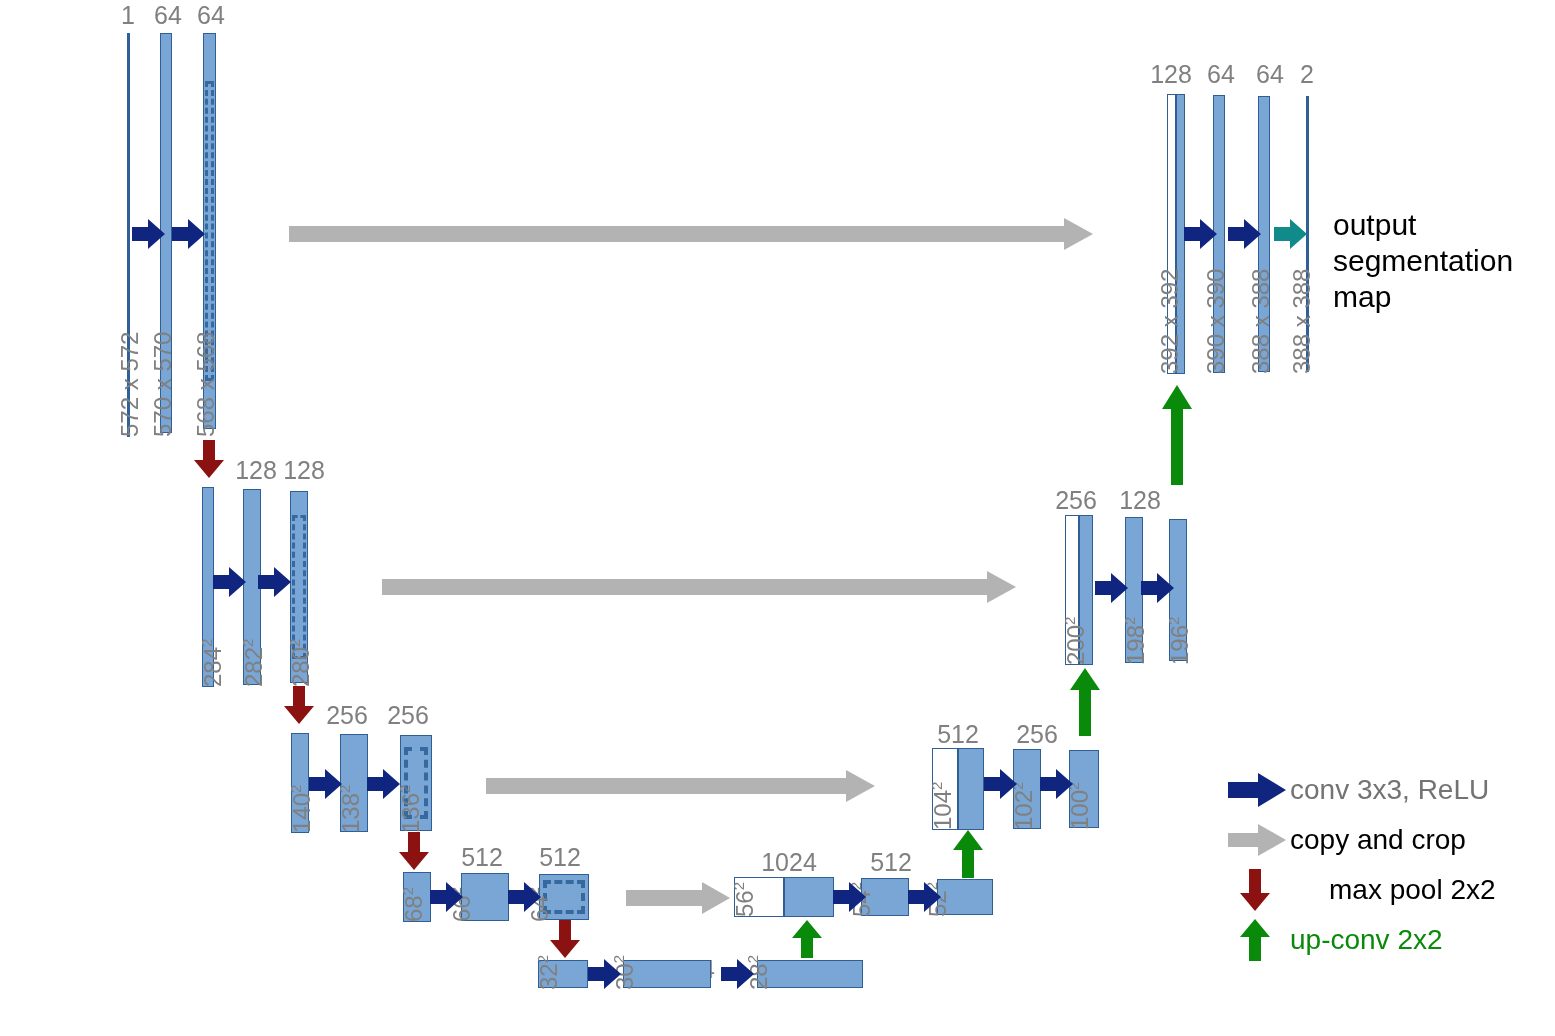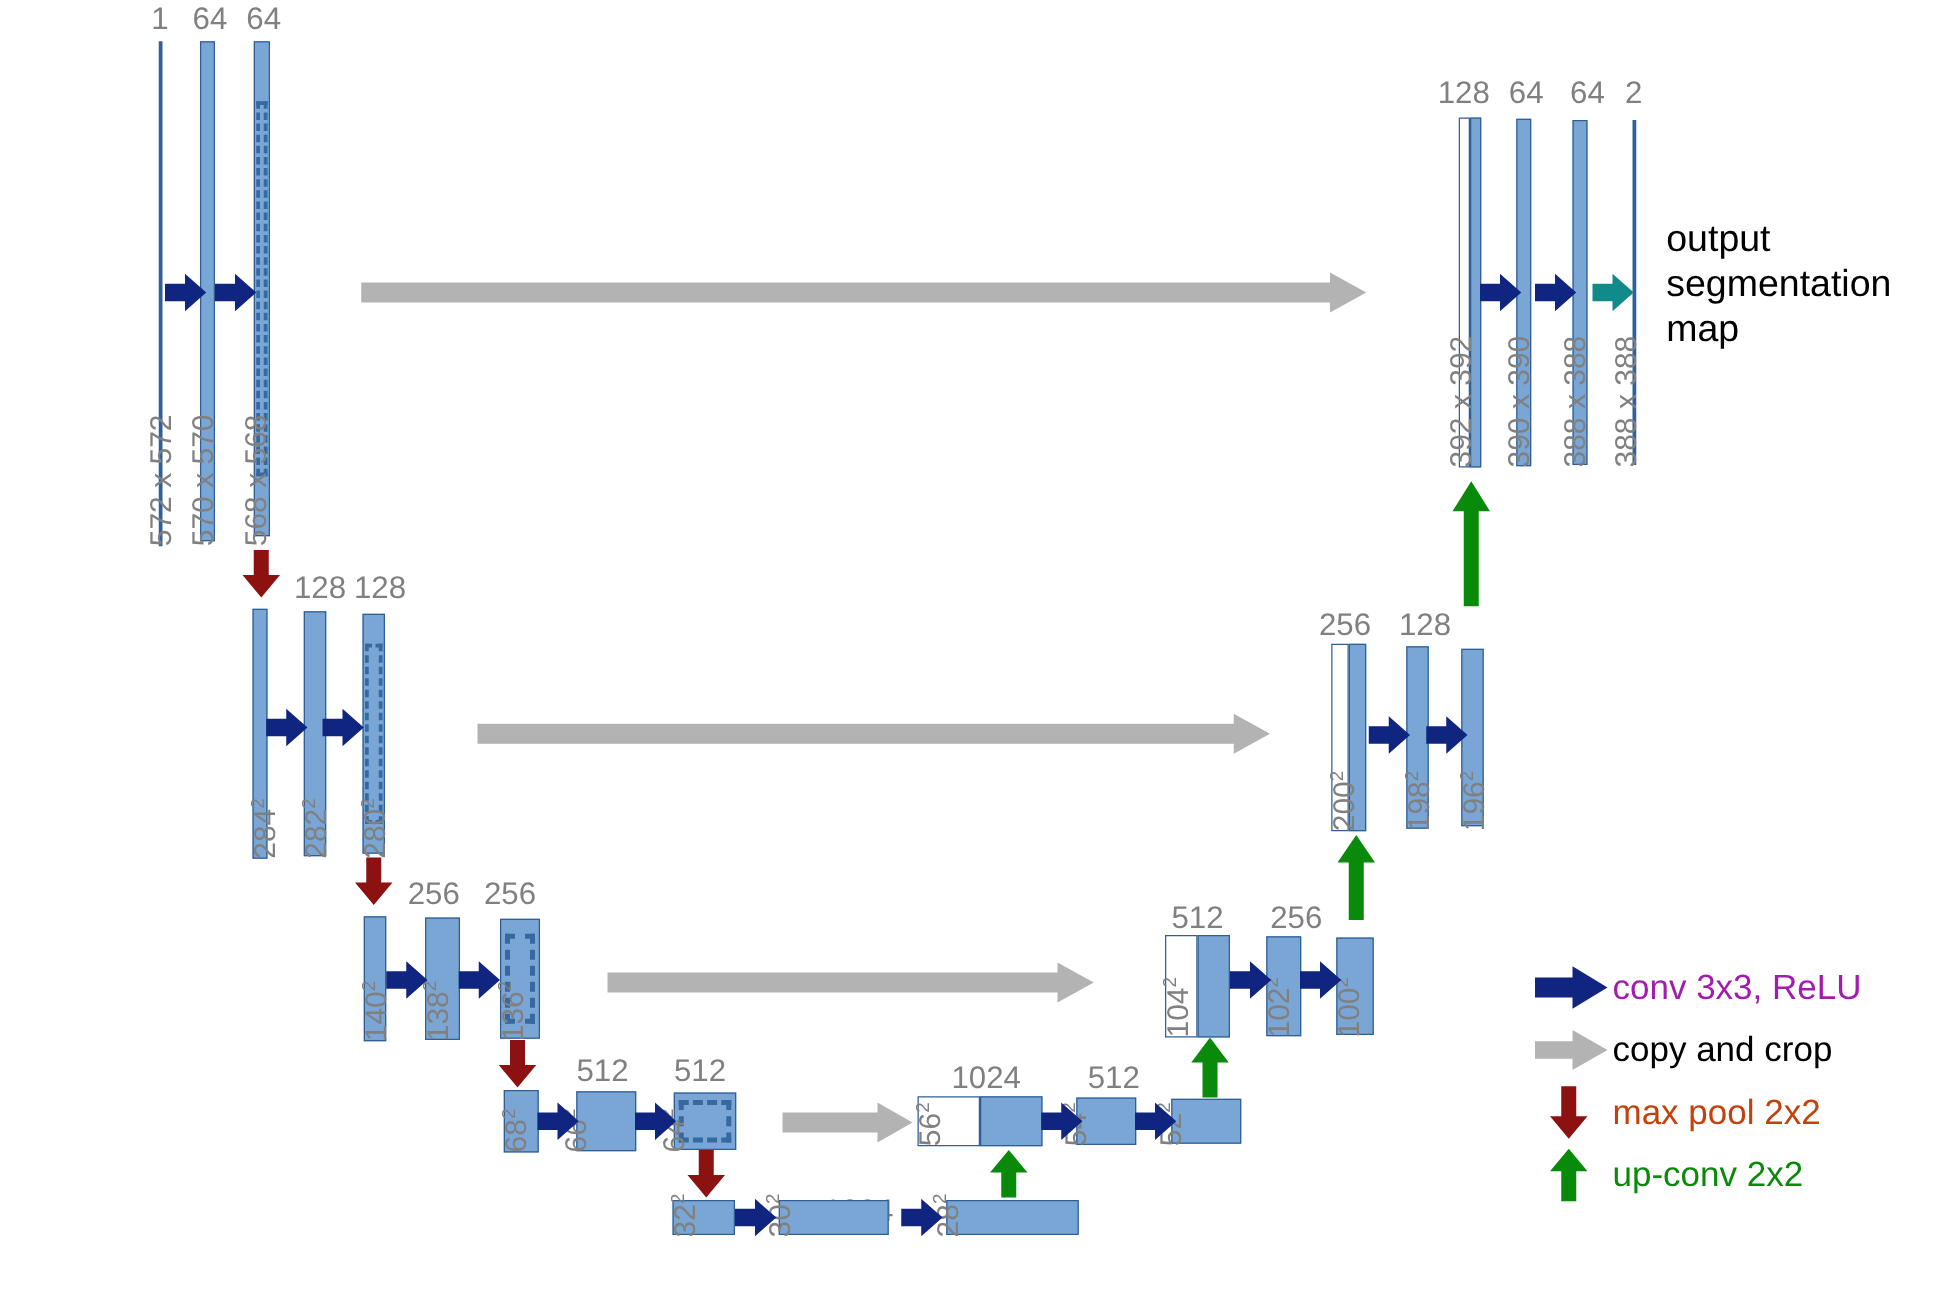--- a/index.html
+++ b/index.html
@@ -323,51 +323,51 @@
     <svg width="34" height="30">
         <polygon points="0,8 16,8 16,0 33,15 16,30 16,22 0,22" fill="#10257f"></polygon>
       </svg>
   </div>
   <div class="arrow" style="left:1274px;top:219px;">
     <svg width="34" height="30">
         <polygon points="0,8 16,8 16,0 33,15 16,30 16,22 0,22" fill="#118a8a"></polygon>
       </svg>
   </div>
 
-  <div class="txt" style="left:1333px;top:174px;">output
+  <div class="txt" style="left:1333px;top:207px;">output
 segmentation
 map</div>
 
   <div class="legend">
 
     <div class="legend-row">
       <span class="legend-ico">
         <svg width="62" height="46">
             <polygon points="0,15 30,15 30,6 58,23 30,40 30,31 0,31" fill="#10257f"></polygon>
           </svg>
       </span>
-      <span class="legend-lbl" style="color:#a21caf;">conv 3x3, ReLU</span>
+      <span class="legend-lbl" style="color:#737373;">conv 3x3, ReLU</span>
     </div>
 
     <div class="legend-row">
       <span class="legend-ico">
         <svg width="62" height="46">
             <polygon points="0,16 30,16 30,7 58,23 30,39 30,30 0,30" fill="#b3b3b3"></polygon>
           </svg>
       </span>
       <span class="legend-lbl" style="color:#000000;">copy and crop</span>
     </div>
 
     <div class="legend-row">
       <span class="legend-ico">
         <svg width="62" height="46">
             <polygon points="21,2 33,2 33,26 42,26 27,44 12,26 21,26" fill="#8c1111"></polygon>
           </svg>
       </span>
-      <span class="legend-lbl" style="color:#c2410c;">max pool 2x2</span>
+      <span class="legend-lbl" style="color:#000000;margin-left:39px;">max pool 2x2</span>
     </div>
 
     <div class="legend-row">
       <span class="legend-ico">
         <svg width="62" height="46">
             <polygon points="27,2 42,20 33,20 33,44 21,44 21,20 12,20" fill="#0a8a0a"></polygon>
           </svg>
       </span>
       <span class="legend-lbl" style="color:#0a8a0a;">up-conv 2x2</span>
     </div>

